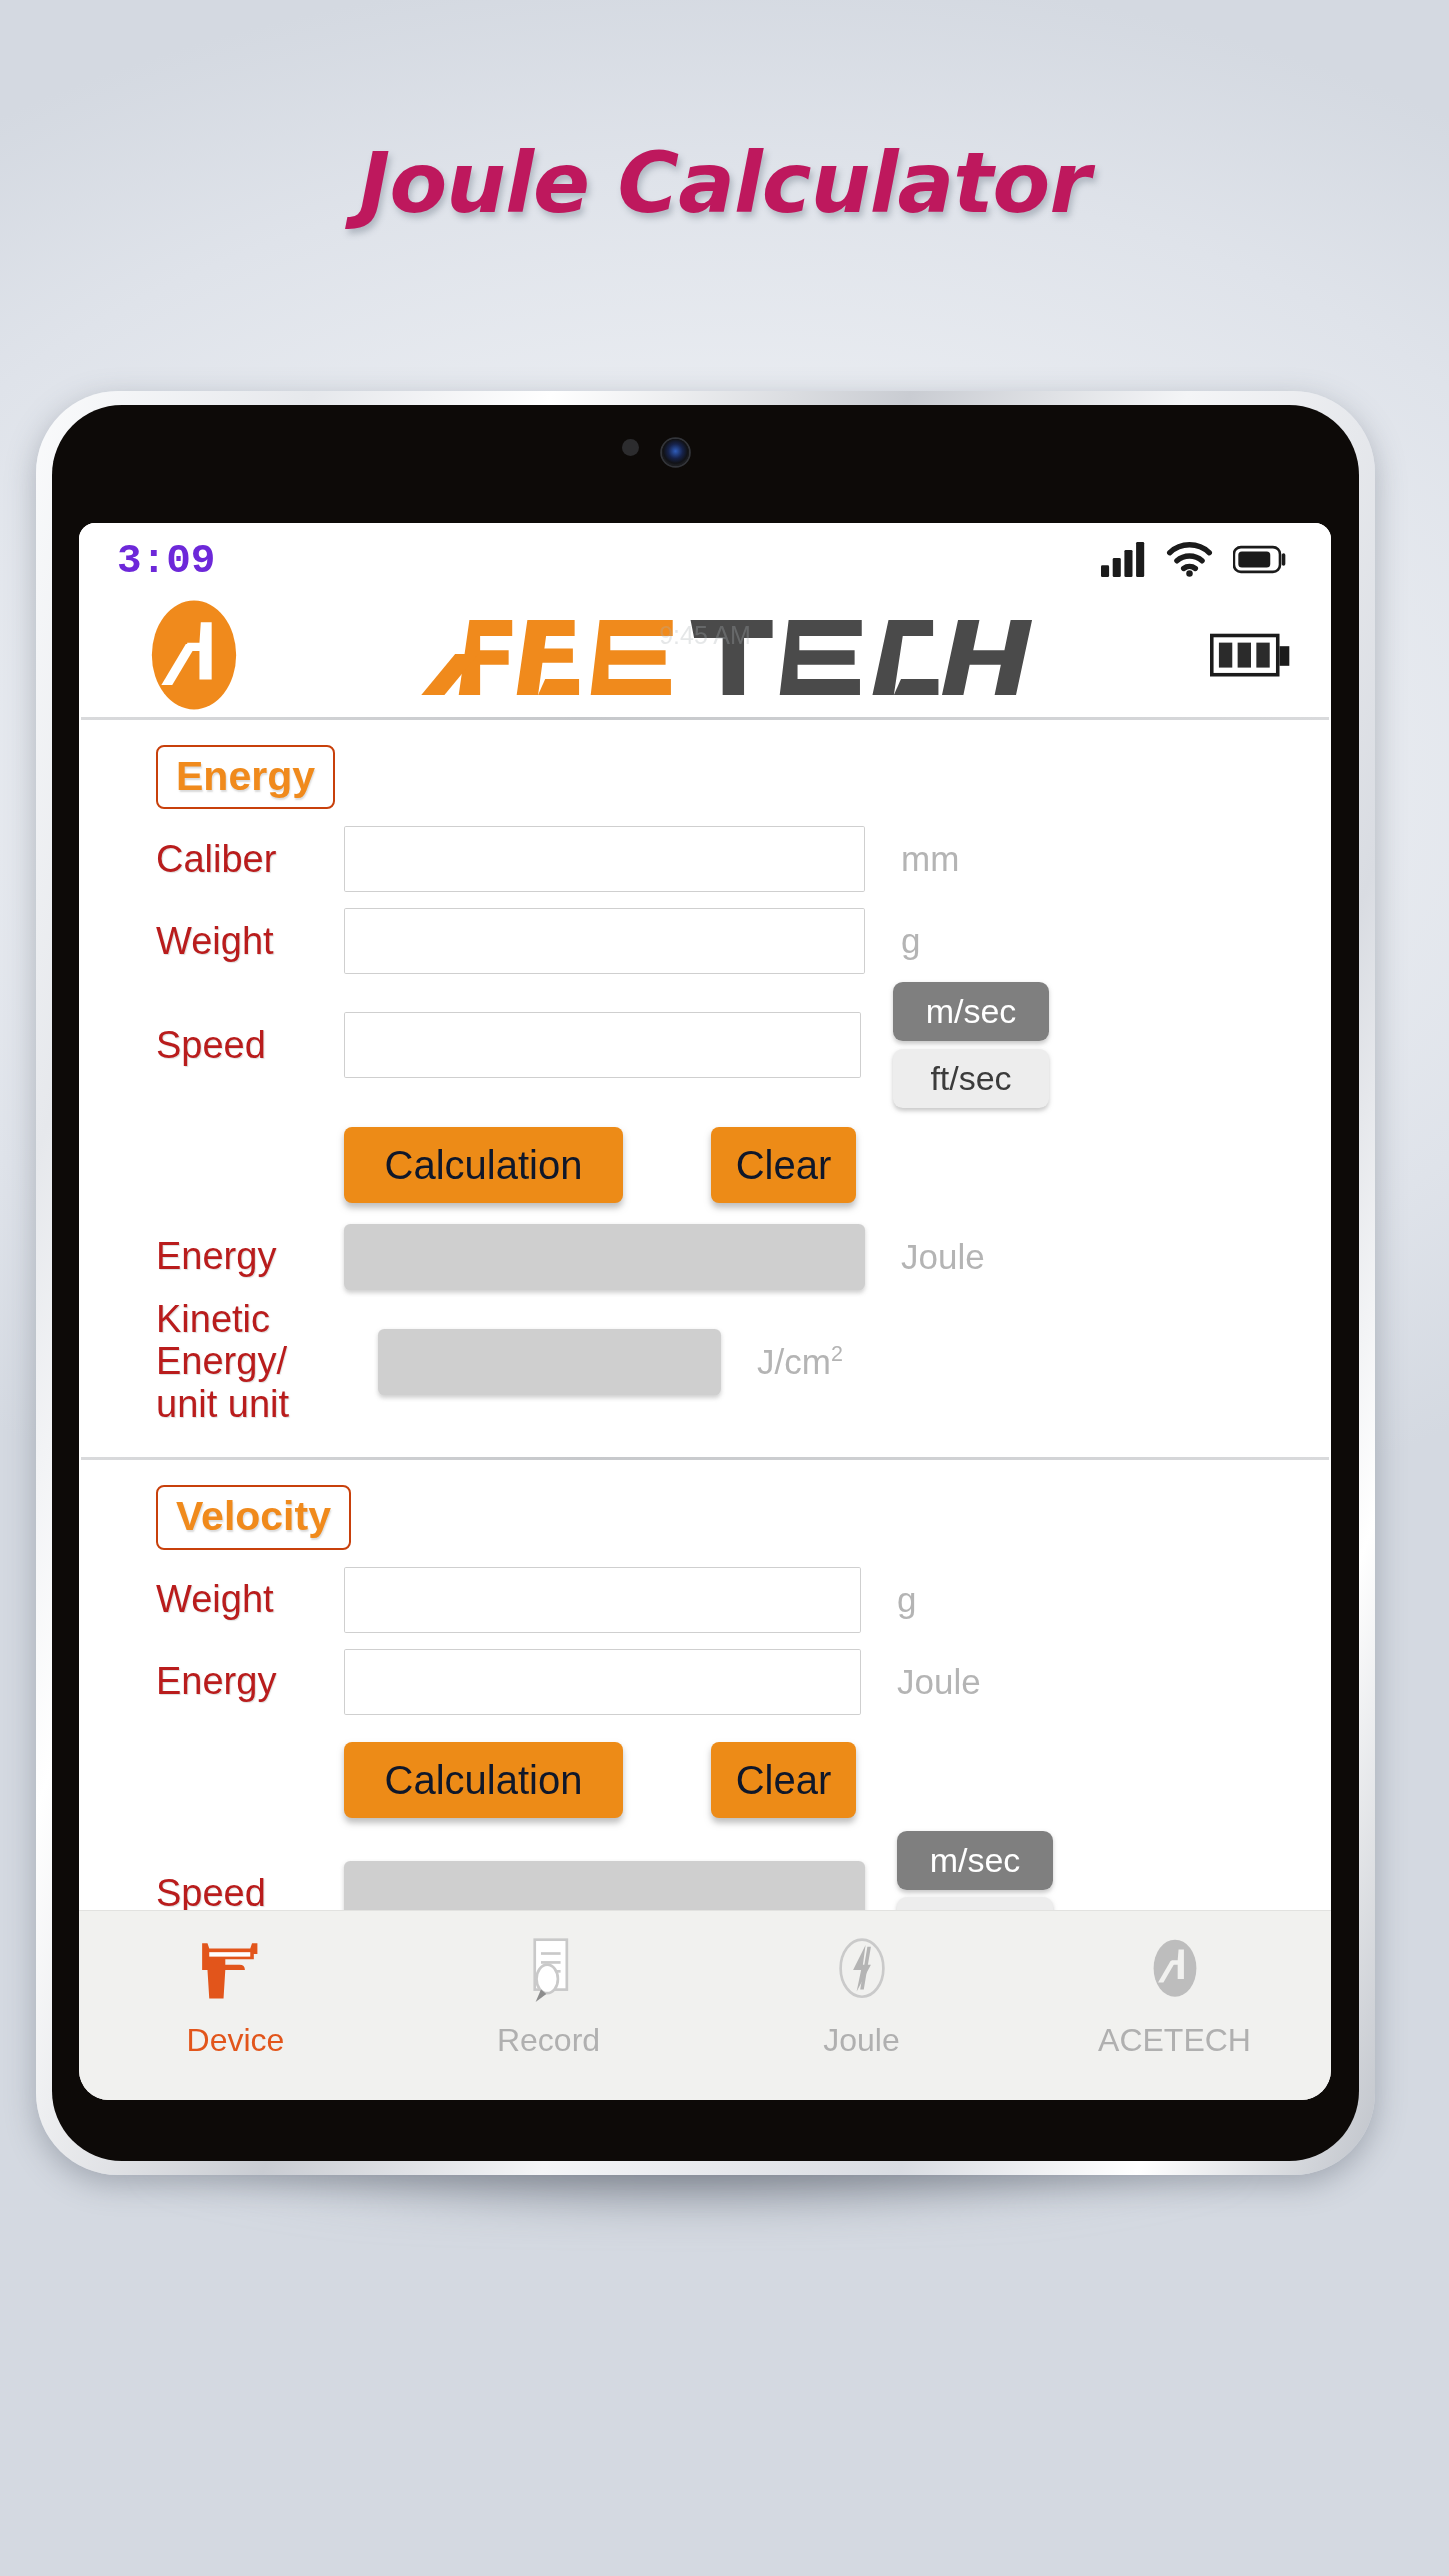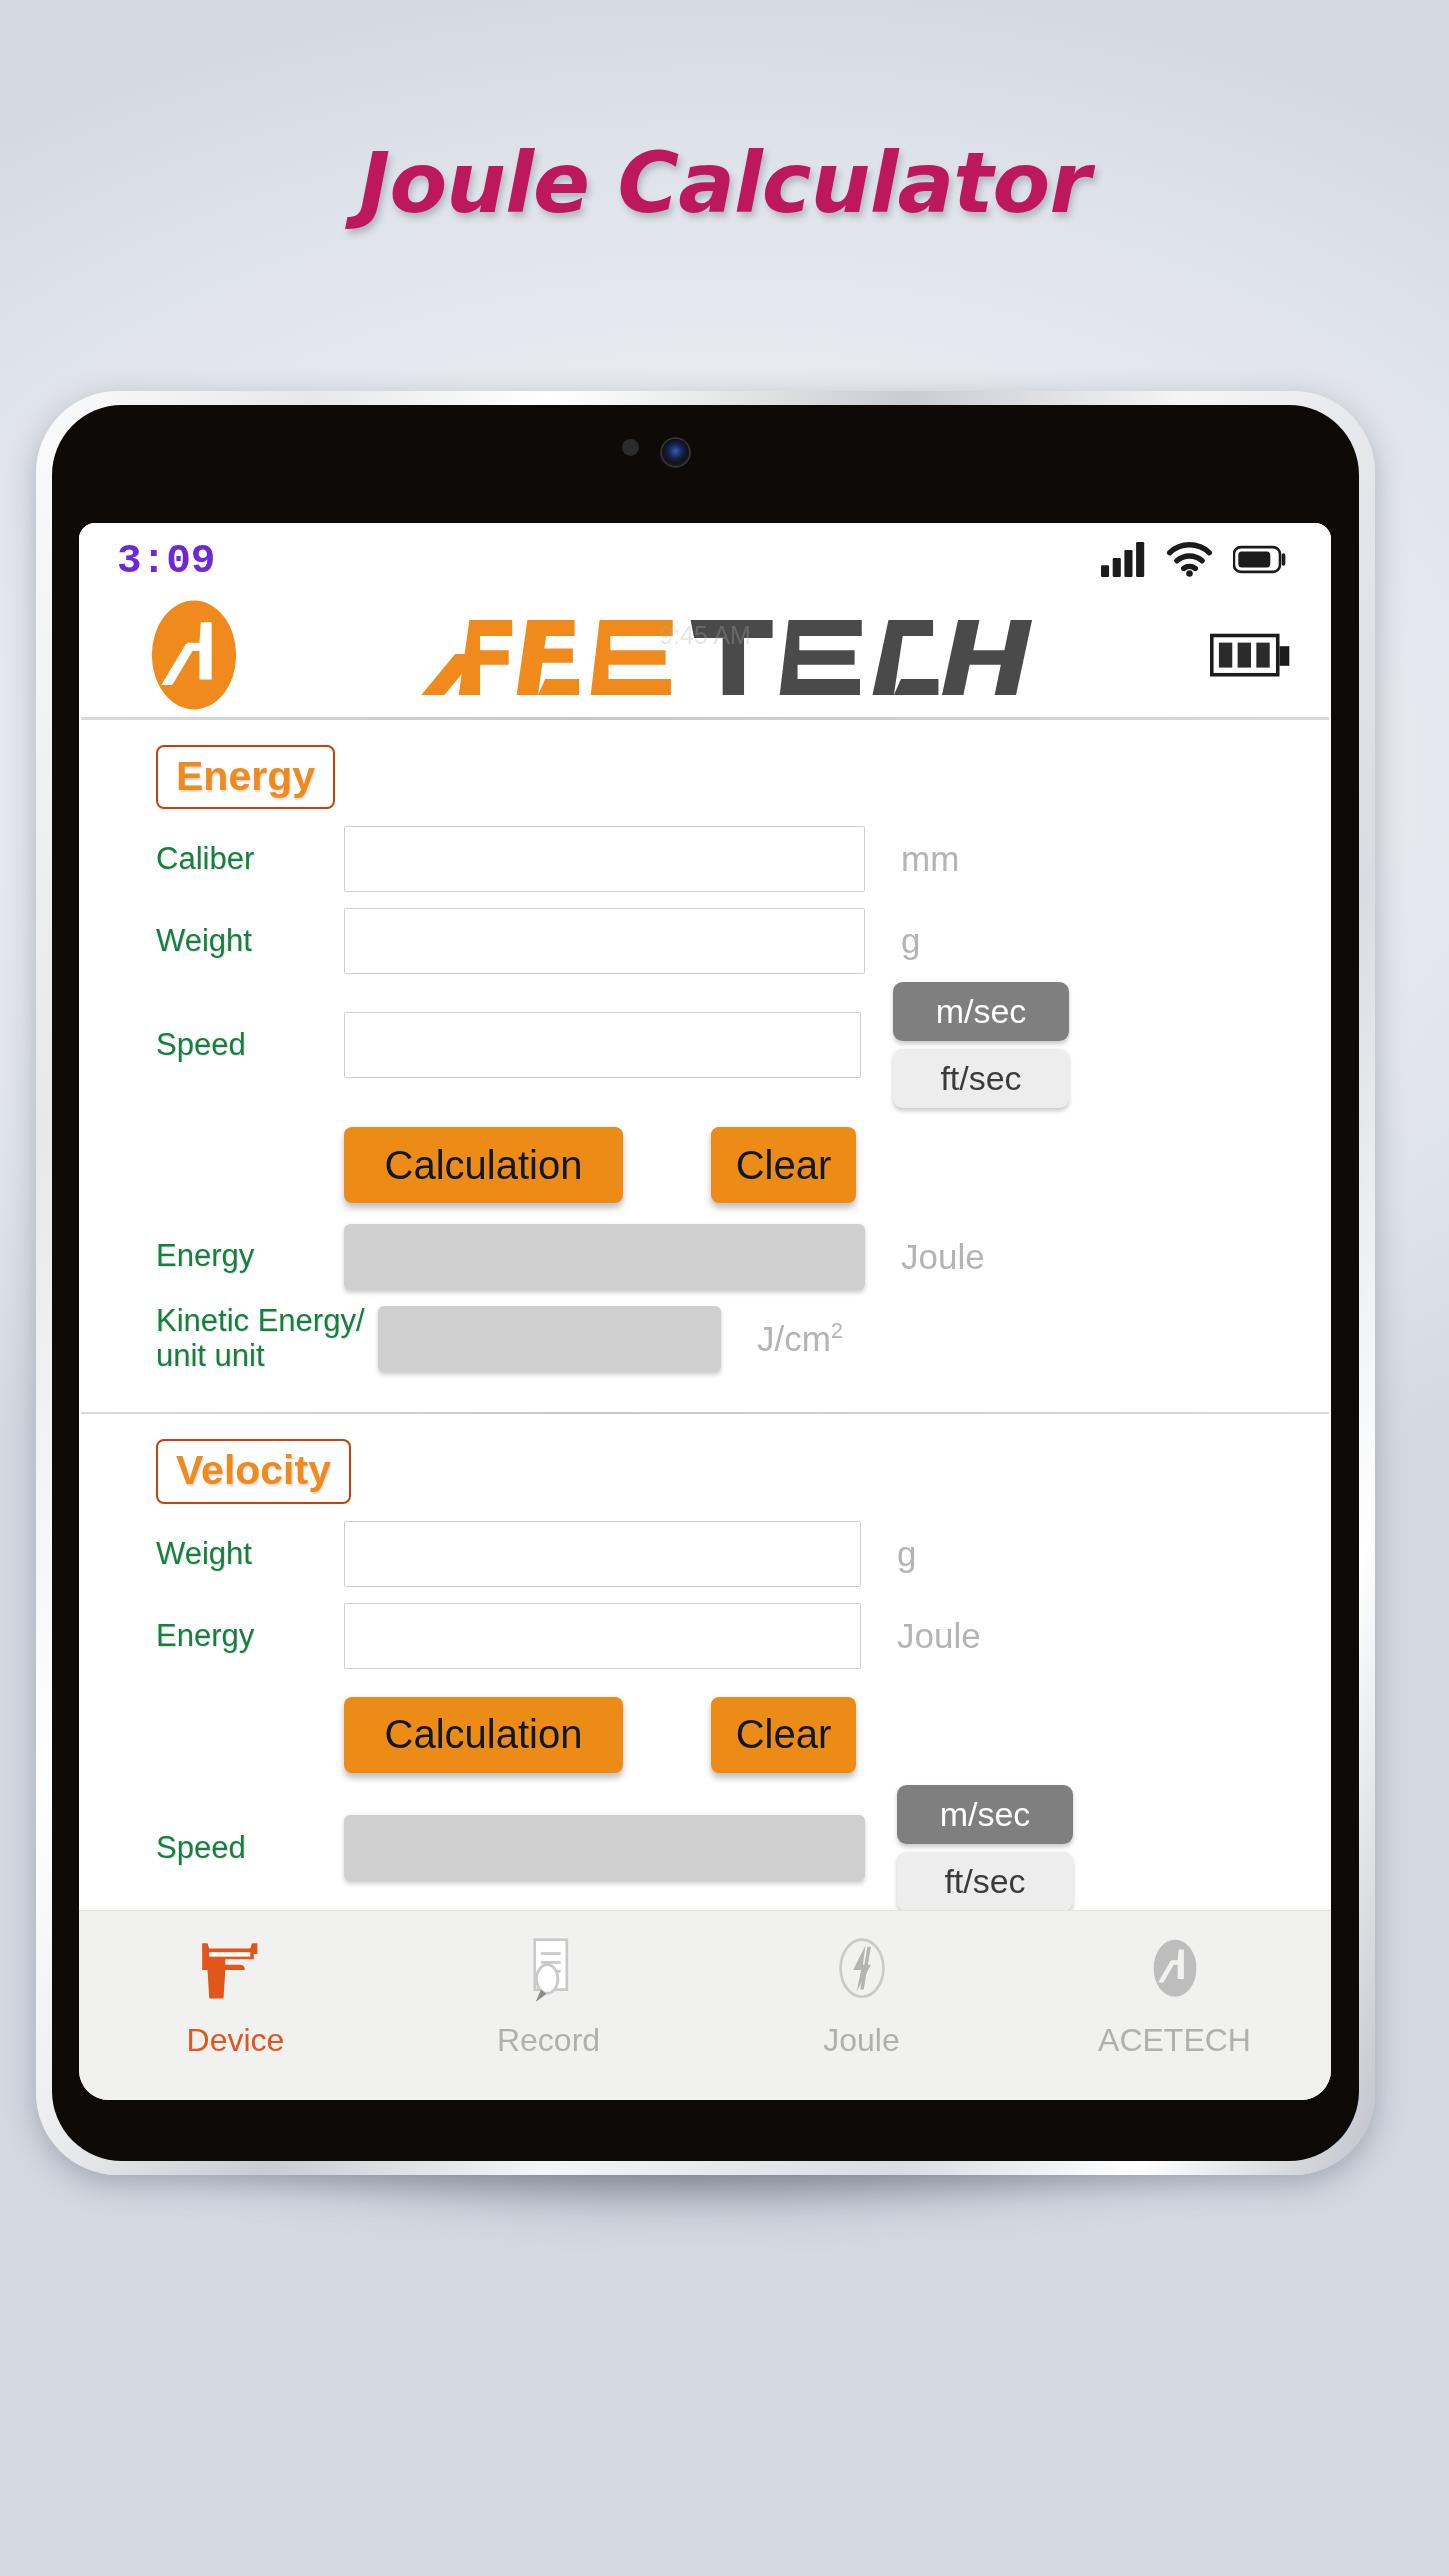--- a/index.html
+++ b/index.html
@@ -188,22 +188,22 @@
 
   .row {
     display: flex;
     align-items: center;
     padding: 0 0 0 77px;
     min-height: 82px;
   }
   .row-label {
     width: 188px;
     flex: 0 0 188px;
-    font-size: 31px;
-    color: #15803d;
+    font-size: 38px;
+    color: #b91c1c;
     line-height: 1.12;
     text-shadow: 0.9px 0.9px 0.9px rgba(190,190,190,0.5);
   }
   .row-label.wide { width: 222px; flex: 0 0 222px; }
 
   .field {
     height: 66px;
     border: 1.8px solid #cfcfcf;
     background: #ffffff;
     border-radius: 1.8px;
@@ -229,21 +229,21 @@
   }
   .unit sup { font-size: 21.5px; vertical-align: super; }
 
   .unit-toggle {
     margin-left: 32px;
     display: flex;
     flex-direction: column;
     gap: 7.2px;
   }
   .toggle-btn {
-    width: 176px;
+    width: 156px;
     height: 59px;
     border-radius: 9.8px;
     display: flex;
     align-items: center;
     justify-content: center;
     font-size: 34px;
     box-shadow: 0 2.7px 4.5px rgba(150,150,150,0.5);
   }
   .toggle-btn.on  { background: #7f7f7f; color: #ffffff; }
   .toggle-btn.off { background: #ededed; color: #3b3b3b; }

